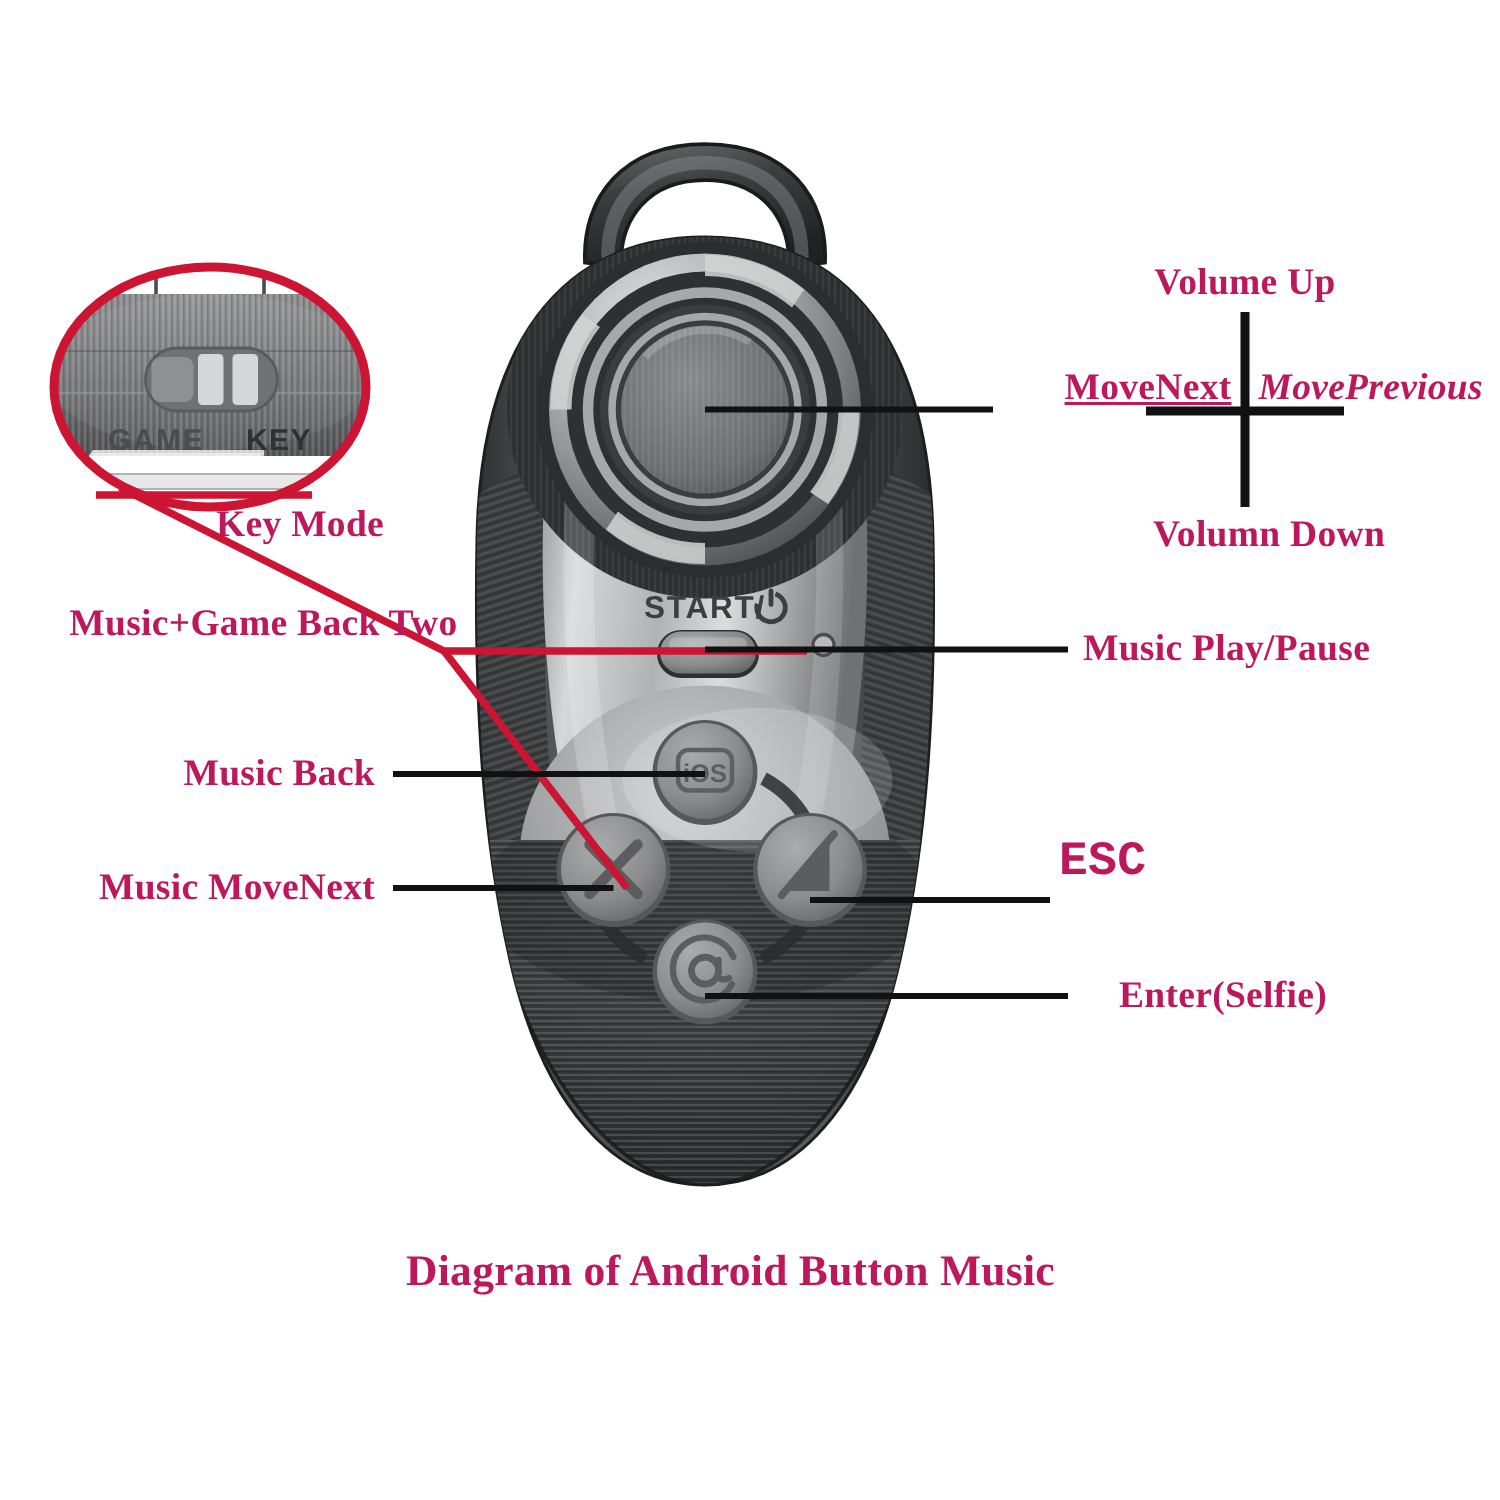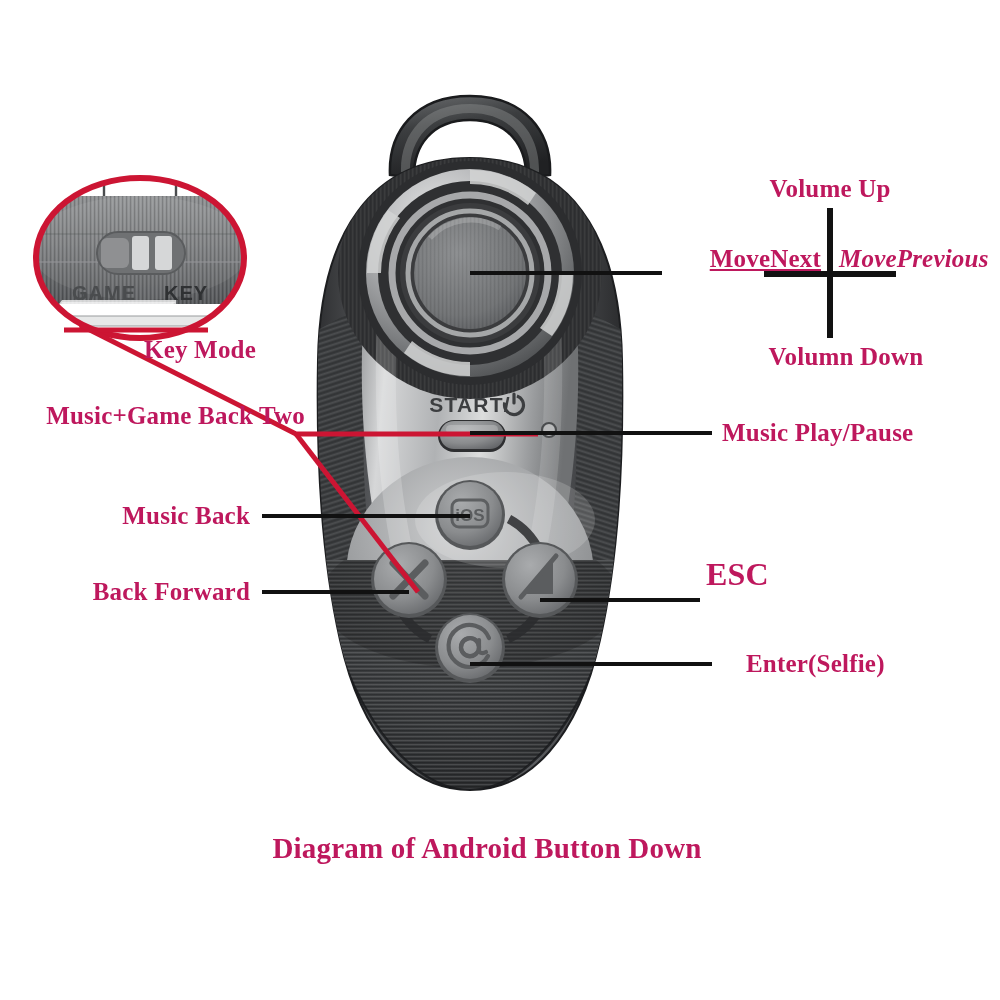--- a/index.html
+++ b/index.html
@@ -19,21 +19,21 @@
     font-weight:bold;
     color:#be185d;
     white-space:nowrap;
     letter-spacing:.2px;
   }
   .lbl.r{transform:translate(0,-50%);}
   .lbl.l{transform:translate(-100%,-50%);}
   .lbl.c{transform:translate(-50%,-50%);}
   .sz25{font-size:25px;}
   .sz29{font-size:29px;}
-  .sz32{font-size:32px;}
+  .sz32{font-size:32px;font-family:Liberation Mono, monospace;}
 </style>
 </head>
 <body>
 
 <div id="stage">
 
   <svg id="art" viewBox="0 0 1000 1000">
     <defs>
 
       <linearGradient id="gBodyEdge" x1="0" y1="0" x2="1" y2="0">
@@ -314,31 +314,31 @@
     <g>
       <line x1="830" y1="208" x2="830" y2="338" stroke="#111111" stroke-width="6"></line>
       <line x1="764" y1="274" x2="896" y2="274" stroke="#111111" stroke-width="6"></line>
     </g>
   </svg>
 
   <div>
     <div class="lbl c sz25" style="left:200px;top:350px;">Key Mode</div>
     <div class="lbl l sz25" style="left:305px;top:416px;">Music+Game Back Two</div>
     <div class="lbl l sz25" style="left:250px;top:516px;text-align:center;">Music Back</div>
-    <div class="lbl l sz25" style="left:250px;top:592px;">Back Forward</div>
+    <div class="lbl l sz25" style="left:250px;top:592px;">Music MoveNext</div>
   </div>
 
   <div>
     <div class="lbl r sz25" style="left:722px;top:433px;">Music Play/Pause</div>
     <div class="lbl r sz32" style="left:706px;top:574px;">ESC</div>
     <div class="lbl r sz25" style="left:722px;top:664px;margin-left:24px;">Enter(Selfie)</div>
   </div>
 
   <div>
     <div class="lbl c sz25" style="left:830px;top:189px;">Volume Up</div>
     <div class="lbl l sz25" style="left:821px;top:259px;text-decoration:underline;">MoveNext</div>
     <div class="lbl r sz25" style="left:839px;top:259px;font-style:italic;">MovePrevious</div>
     <div class="lbl c sz25" style="left:846px;top:357px;">Volumn Down</div>
   </div>
 
-  <div class="lbl c sz29" style="left:487px;top:848px;">Diagram of Android Button Down</div>
+  <div class="lbl c sz29" style="left:487px;top:848px;">Diagram of Android Button Music</div>
 
 </div>
 
 </body></html>

